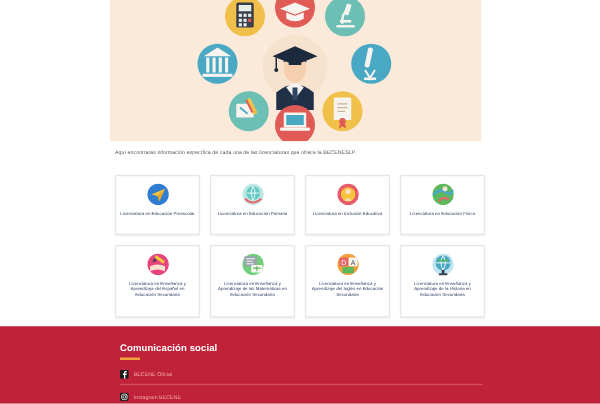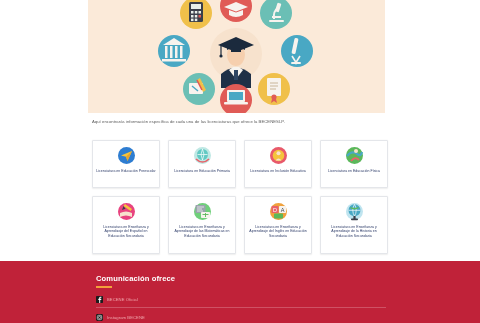--- a/index.html
+++ b/index.html
@@ -300,21 +300,21 @@
           <rect x="7" y="17.6" width="7" height="1.6" rx="0.8" fill="#3a3f4a"></rect>
         </svg>
       </div>
       <div class="card-label">Licenciatura en Enseñanza y Aprendizaje de la Historia en Educación Secundaria</div>
     </div>
 
   </div>
 
   <div class="footer">
     <div class="footer-inner">
-      <div class="footer-title">Comunicación ofrece</div>
+      <div class="footer-title">Comunicación social</div>
       <div class="footer-rule"></div>
 
       <div class="social-list">
 
         <div class="social-item">
           <span class="social-icon">
             <svg viewBox="0 0 7 7">
               <rect x="0" y="0" width="7" height="7" rx="0.7" fill="#1b1b1b"></rect>
               <path d="M4.2 7 V3.9 h1 l0.15 -1.1 H4.2 V2.2 c0 -0.3 0.1 -0.5 0.5 -0.5 h0.7 V0.75 C5.2 0.72 4.9 0.7 4.55 0.7 c-0.8 0 -1.35 0.48 -1.35 1.37 v0.73 H2.3 v1.1 h0.9 V7 z" fill="#ffffff"></path>
             </svg>

